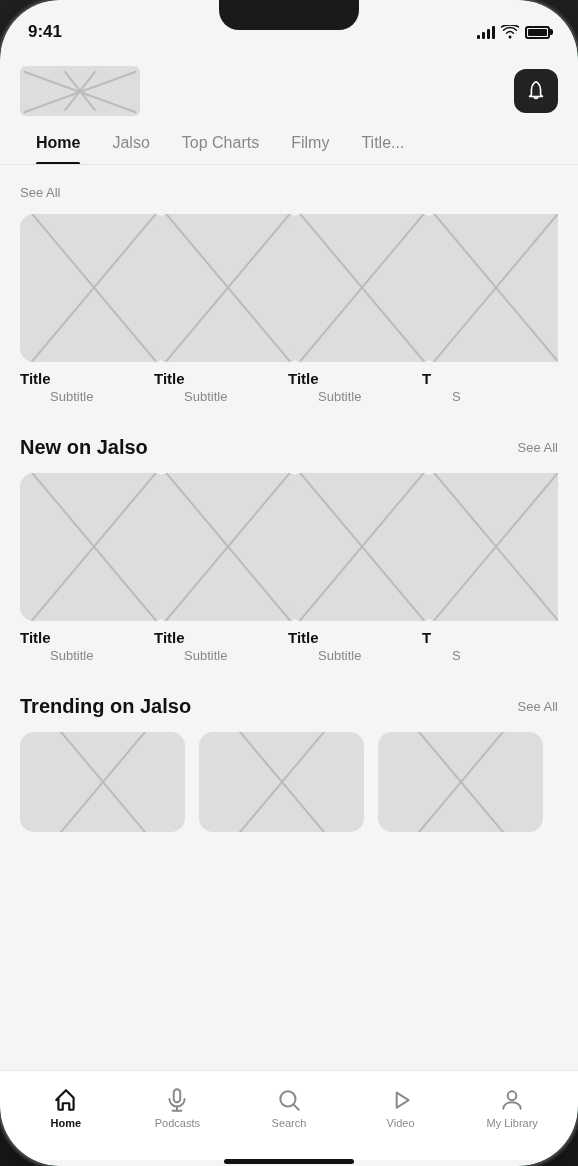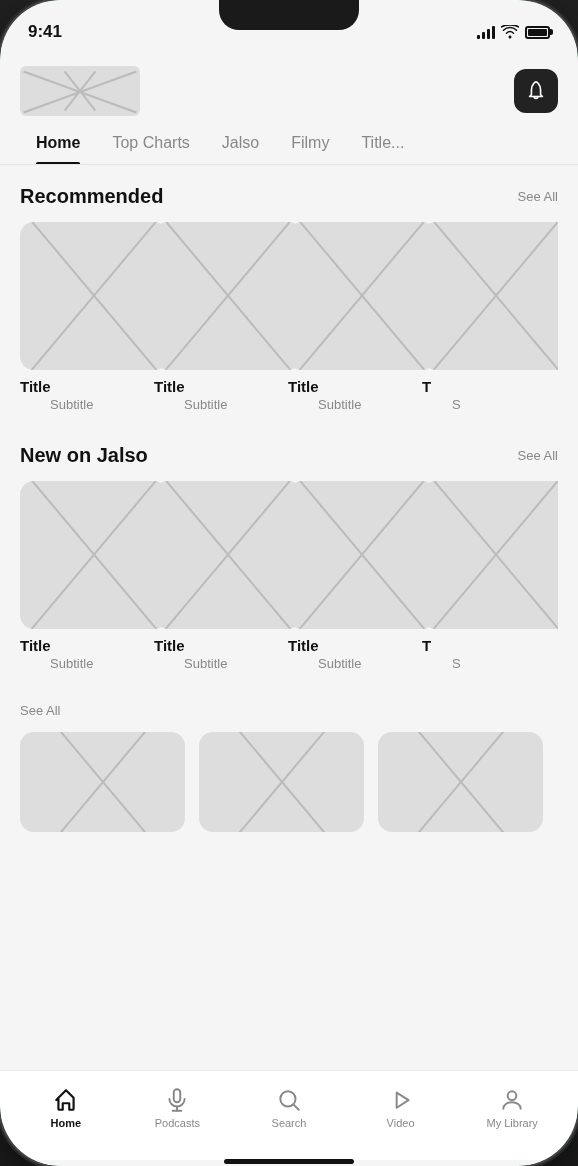--- a/index.html
+++ b/index.html
@@ -377,29 +377,28 @@
 
           <svg width="22" height="22" viewBox="0 0 24 24" fill="none">
             <path d="M12 2C12 2 7 4 7 11V16L5 18H19L17 16V11C17 4 12 2 12 2Z" stroke="white" stroke-width="1.8" stroke-linejoin="round" fill="none"></path>
             <path d="M10 18C10 19.1 10.9 20 12 20S14 19.1 14 18" stroke="white" stroke-width="1.8" stroke-linecap="round" fill="none"></path>
           </svg>
         </div>
       </div>
 
       <div class="nav-tabs">
         <div class="nav-tab active">Home</div>
+        <div class="nav-tab">Jalso</div>
         <div class="nav-tab">Top Charts</div>
-        <div class="nav-tab">Jalso</div>
         <div class="nav-tab">Filmy</div>
         <div class="nav-tab">Title...</div>
       </div>
 
       <div class="section">
         <div class="section-header">
-          <span class="section-title">Recommended</span>
           <span class="see-all">See All</span>
         </div>
         <div class="cards-row">
           <div class="card">
             <div class="card-image">
                 <div class="card-image-x"></div>
               </div>
             <div class="card-title">Title</div>
             <div class="card-subtitle">Subtitle</div>
           </div>
@@ -459,20 +458,21 @@
                 <div class="card-image-x"></div>
               </div>
             <div class="card-title">T</div>
             <div class="card-subtitle">S</div>
           </div>
         </div>
       </div>
 
       <div class="section">
         <div class="section-header">
+          <span class="section-title">Trending on Jalso</span>
           <span class="see-all">See All</span>
         </div>
         <div class="cards-row">
           <div class="card-wide">
             <div class="card-wide-image">
                 <div class="card-image-x"></div>
               </div>
           </div>
           <div class="card-wide">
             <div class="card-wide-image">

